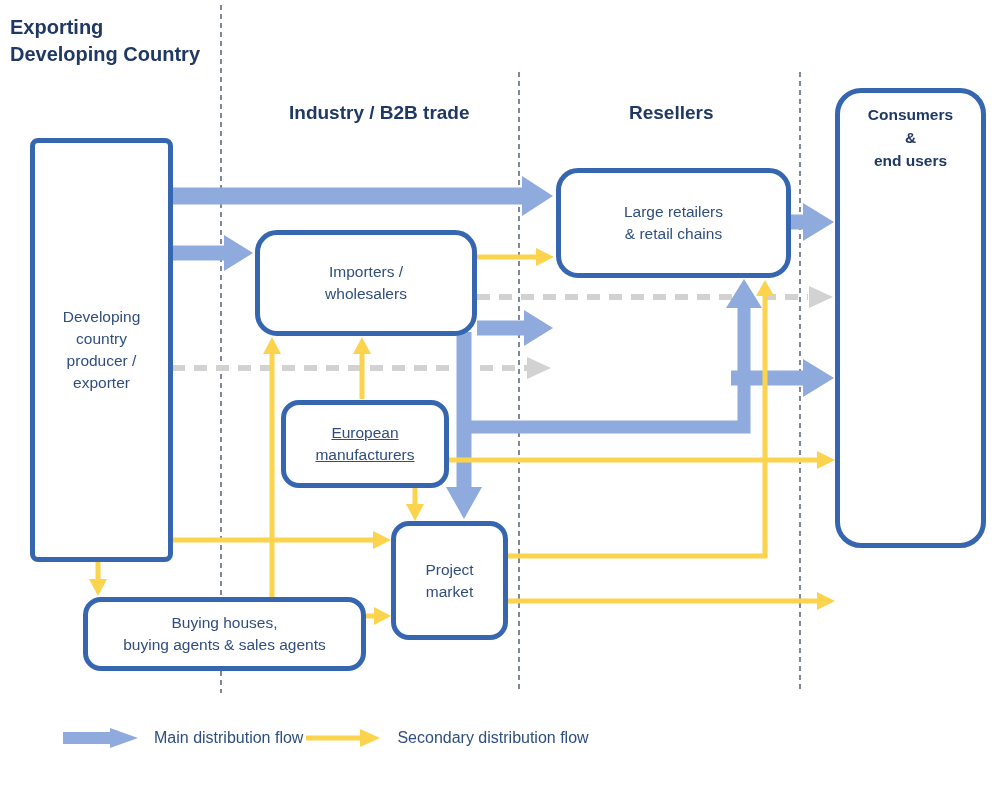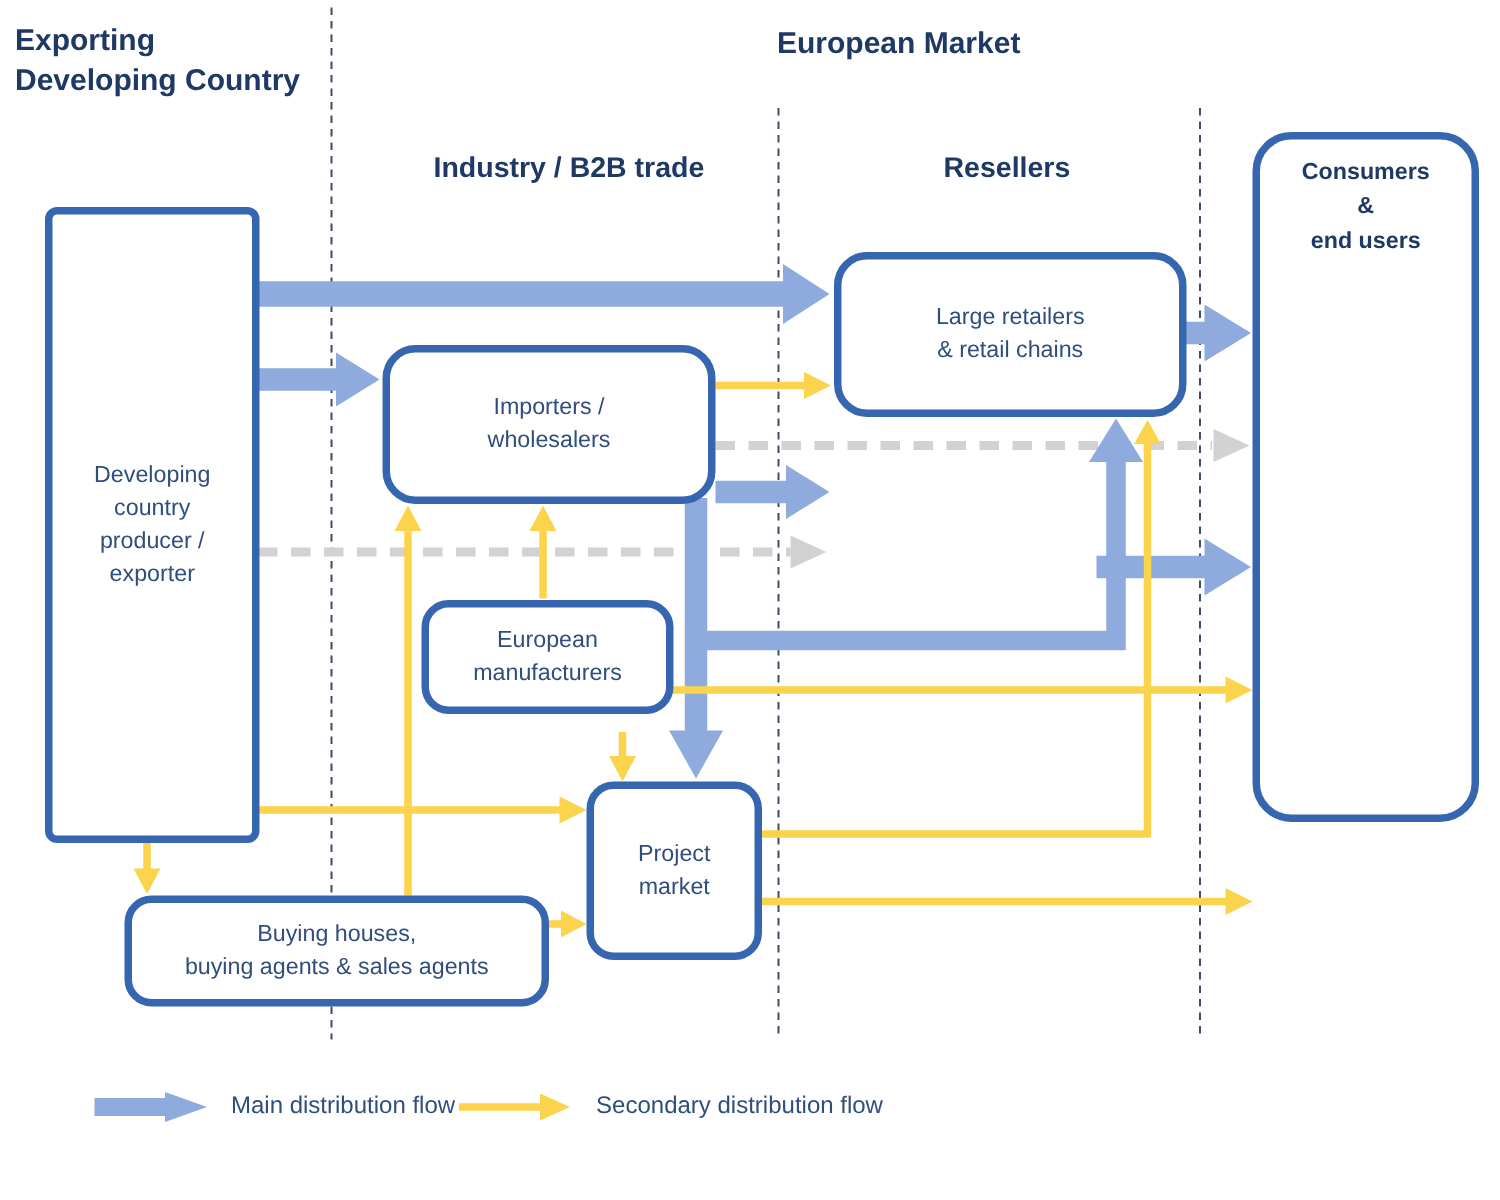--- a/index.html
+++ b/index.html
@@ -127,37 +127,36 @@
       <polygon class="sec-head" points="765,280 756,296 774,296"></polygon>
     </g>
     <g>
       <line class="sec-shaft" x1="507" y1="601" x2="818" y2="601"></line>
       <polygon class="sec-head" points="835,601 817,592 817,610"></polygon>
     </g>
   </svg>
 
   <div class="page-title" style="left:10px;top:14px;">Exporting
 Developing Country</div>
-  <div class="page-title" style="left:518px;top:16px;">European Market</div>
   <div class="col-header" style="left:289px;top:102px;">Industry / B2B trade</div>
   <div class="col-header" style="left:629px;top:102px;">Resellers</div>
 
   <div class="box" style="left:30px;top:138px;width:143px;height:424px;border-radius:8px;">
     <span class="box-label">Developing
 country
 producer /
 exporter</span>
   </div>
 
   <div class="box" style="left:255px;top:230px;width:222px;height:106px;">
     <span class="box-label">Importers /
 wholesalers</span>
   </div>
 
-  <div class="box" style="left:281px;top:400px;width:168px;height:76px;border-radius:18px;">
+  <div class="box" style="left:281px;top:400px;width:168px;height:88px;border-radius:18px;text-decoration:underline;">
     <span class="box-label">European
 manufacturers</span>
   </div>
 
   <div class="box" style="left:83px;top:597px;width:283px;height:74px;border-radius:18px;">
     <span class="box-label">Buying houses,
 buying agents &amp; sales agents</span>
   </div>
 
   <div class="box" style="left:556px;top:168px;width:235px;height:110px;">

